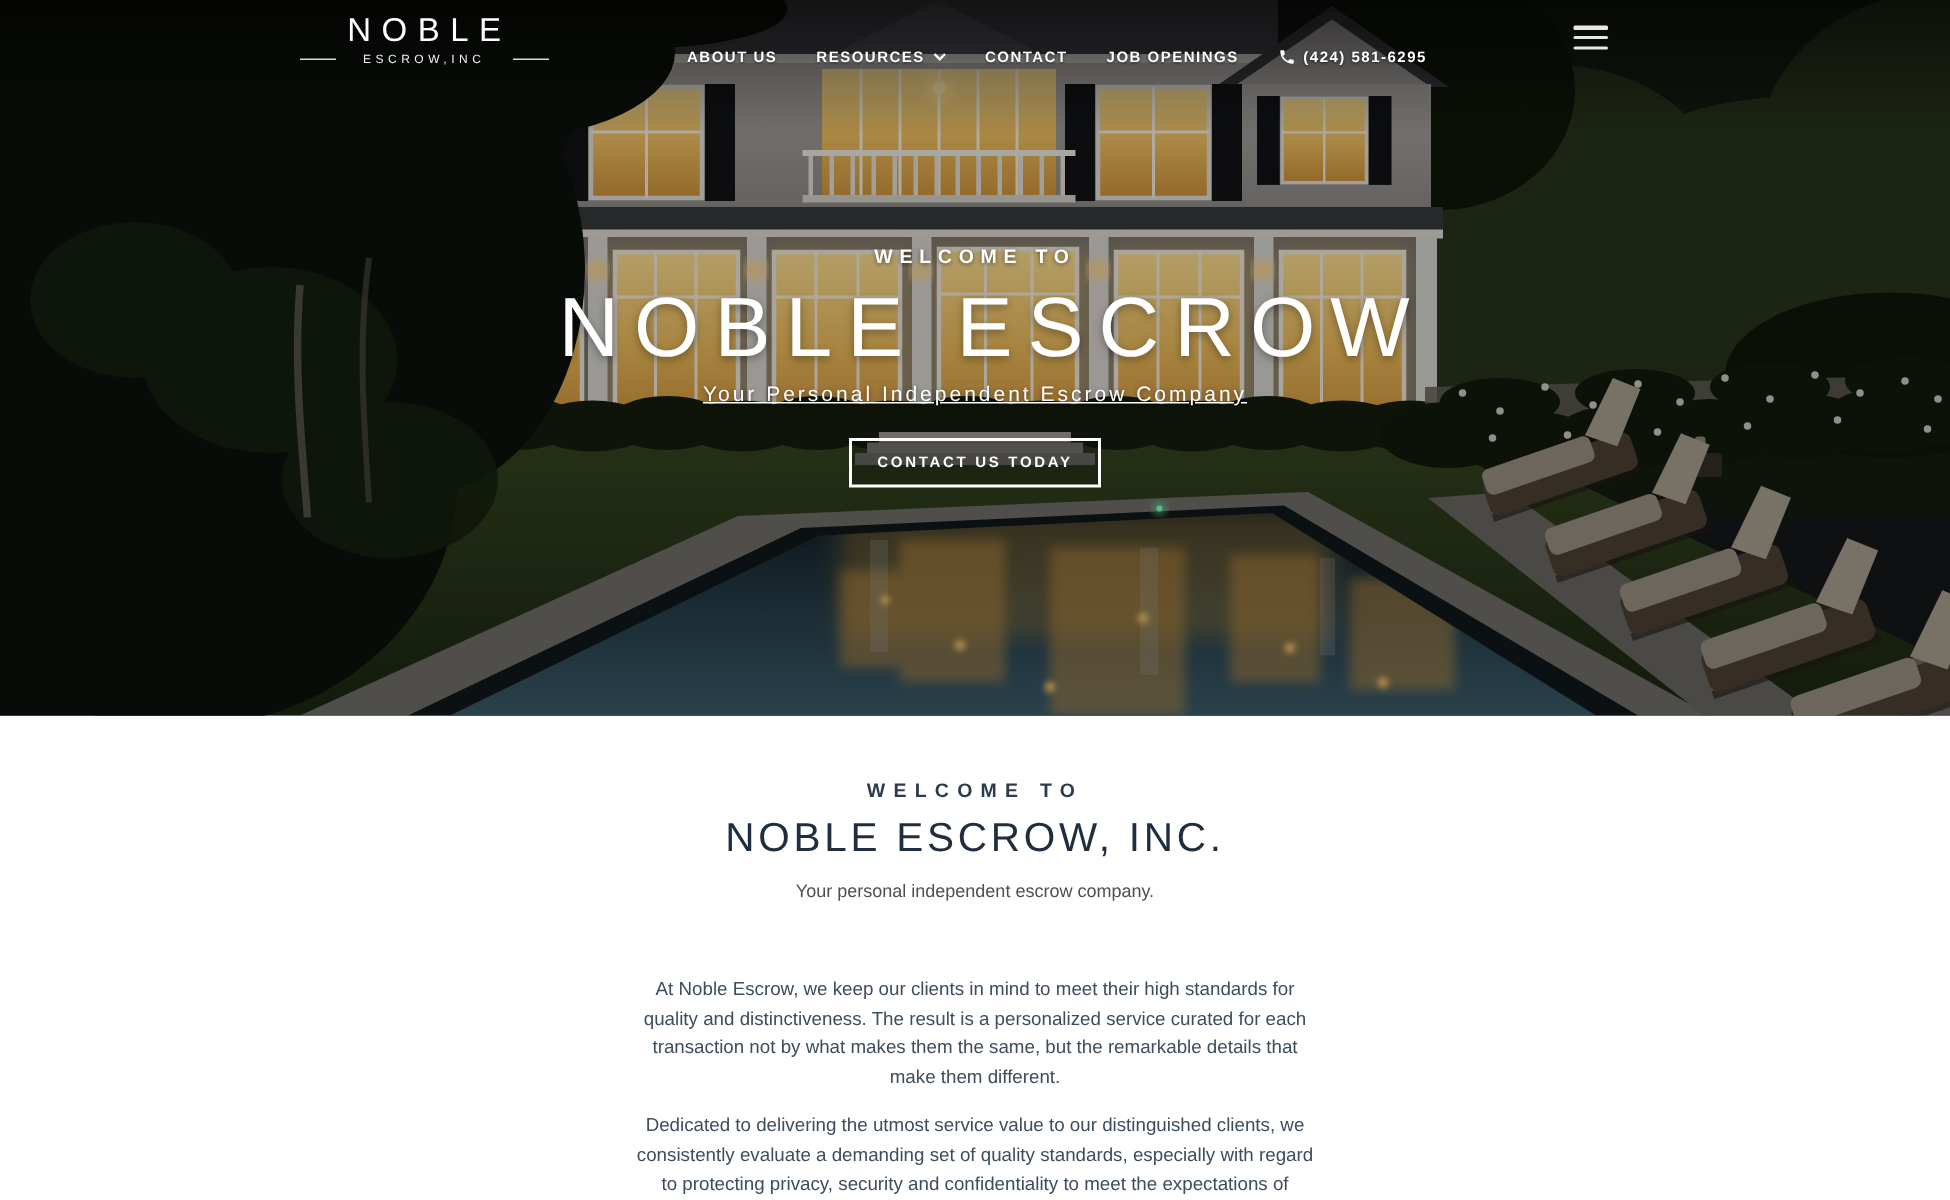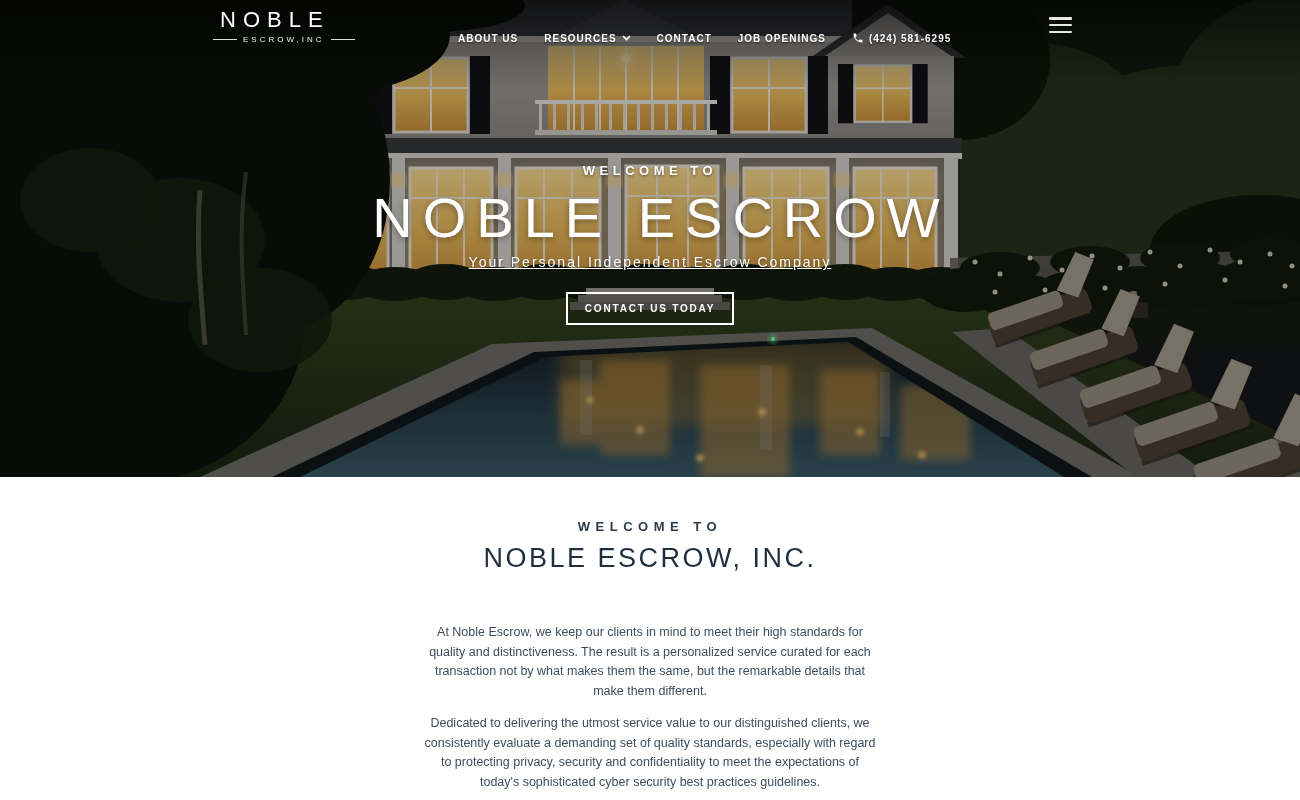--- a/index.html
+++ b/index.html
@@ -5,23 +5,23 @@
   * { margin:0; padding:0; box-sizing:border-box; }
   html,body { width:1300px; height:800px; overflow:hidden; background:#fff;
     font-family:"Liberation Sans", sans-serif; }
 
   
   .hero { position:relative; width:1300px; height:477px; background:#15171a; overflow:hidden; }
   .scene { position:absolute; inset:0; width:100%; height:100%; display:block; }
 
   
   .header { position:absolute; top:0; left:0; width:100%; height:52px; z-index:10; }
-  .logo { position:absolute; left:213px; top:7px; color:#fff; cursor:pointer; }
+  .logo { position:absolute; left:200px; top:7px; text-align:center; color:#fff; cursor:pointer; }
   .logo-name { display:block; font-size:22px; font-weight:500; letter-spacing:7px; padding-left:7px; }
-  .logo-sub { display:flex; align-items:center; justify-content:center; gap:6px; margin-top:2px; }
+  .logo-sub { display:flex; align-items:center; justify-content:center; gap:18px; margin-top:2px; }
   .logo-line { width:24px; height:1px; background:rgba(255,255,255,.85); }
   .logo-tagline { font-size:8px; letter-spacing:3px; font-weight:400; color:#f2f2f2; }
 
   .nav { position:absolute; left:458px; top:0; height:52px; display:flex; align-items:center; gap:26px; }
   .nav-item { display:flex; align-items:center; gap:5px; color:#fff; font-size:10px;
     font-weight:700; letter-spacing:1px; text-decoration:none; cursor:pointer;
     text-shadow:0 1px 2px rgba(0,0,0,.6);margin-top:24px; }
   .menu-btn { position:absolute; right:227px; top:15px; width:24px; height:20px; display:flex;
     flex-direction:column; justify-content:space-between; padding:2px 0; cursor:pointer; }
   .menu-bar { width:23px; height:2.5px; background:#e8e8e8; border-radius:1px; }
@@ -384,18 +384,19 @@
     <div class="hero-subtitle">Your Personal Independent Escrow Company</div>
     <div>
       <a class="hero-cta">CONTACT US TODAY</a>
     </div>
   </div>
 </section>
 
 <section class="intro">
   <div class="intro-eyebrow">WELCOME TO</div>
   <h2 class="intro-title">NOBLE ESCROW, INC.</h2>
+  <div class="intro-subtitle">Your personal independent escrow company.</div>
   <div class="intro-body">
     <p>At Noble Escrow, we keep our clients in mind to meet their high standards for quality and distinctiveness. The result is a personalized service curated for each transaction not by what makes them the same, but the remarkable details that make them different.</p>
     <p>Dedicated to delivering the utmost service value to our distinguished clients, we consistently evaluate a demanding set of quality standards, especially with regard to protecting privacy, security and confidentiality to meet the expectations of today's sophisticated cyber security best practices guidelines.</p>
 
   </div>
 </section>
 
 </body></html>

